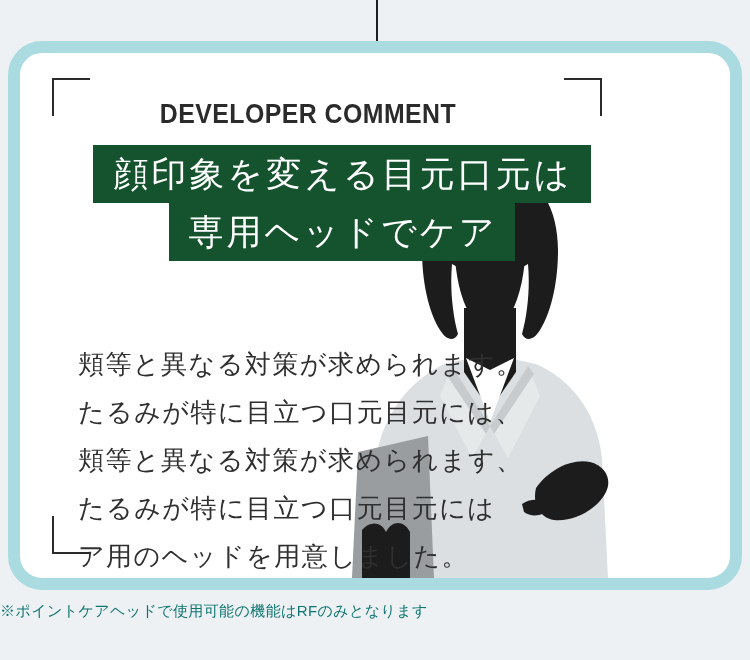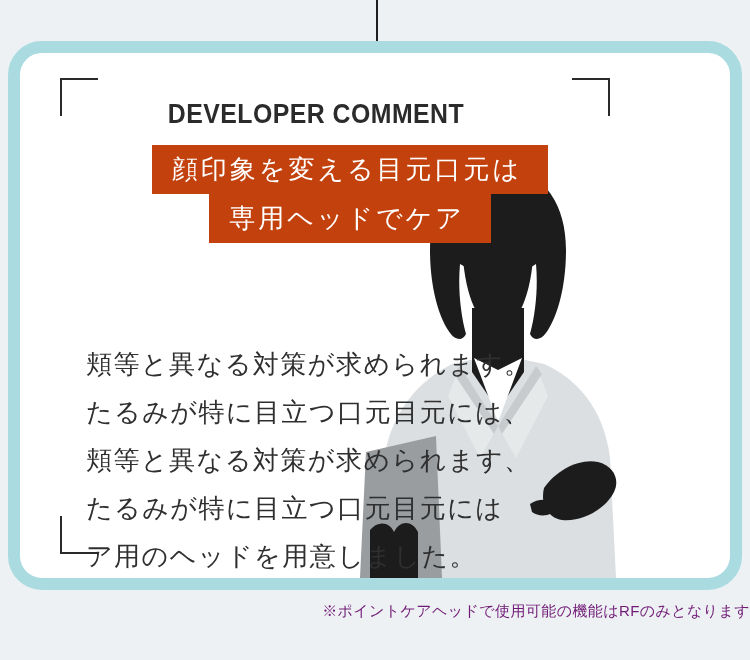--- a/index.html
+++ b/index.html
@@ -41,21 +41,21 @@
     height: 549px;
     box-sizing: border-box;
     background: #ffffff;
     border: 12px solid #a9dbe0;
     border-radius: 34px;
     overflow: hidden;
   }
 
   .card-inner {
     position: absolute;
-    left: 16px; top: 0;
+    left: 8px; top: 0;
     width: 598px;
     height: 525px;
   }
 
   
   .bracket {
     position: absolute;
     width: 36px;
     height: 36px;
     border-style: solid;
@@ -107,27 +107,27 @@
     top: 92px;
     width: 628px;
     text-align: center;
   }
   .hl-line {
     display: block;
     text-align: center;
   }
   .hl-line .hl-bar {
     display: inline-block;
-    background: #c2410c;
+    background: #14532d;
     color: #ffffff;
     font-family: "Liberation Serif", serif;
-    font-size: 26px;
+    font-size: 35px;
     line-height: 1;
     letter-spacing: 3px;
-    padding: 12px 26px 11px 20px;
+    padding: 12px 18px 11px 20px;
     white-space: nowrap;
   }
   .hl-line.line2 {
   }
 
   .body-copy {
     position: absolute;
     left: 50px;
     top: 288px;
     width: 500px;
@@ -140,25 +140,25 @@
     letter-spacing: 1.5px;
     white-space: nowrap;
   }
 
   
   .footnote {
     position: absolute;
     left: 0;
     top: 602px;
     width: 750px;
-    text-align: right;
+    text-align: left;
     font-family: "Liberation Sans", sans-serif;
     font-size: 15px;
     letter-spacing: 0.4px;
-    color: #701a75;
+    color: #0f766e;
   }
 </style>
 </head>
 <body>
 
 <div id="stage">
 
   <div class="connector"></div>
 
   <div class="card">

